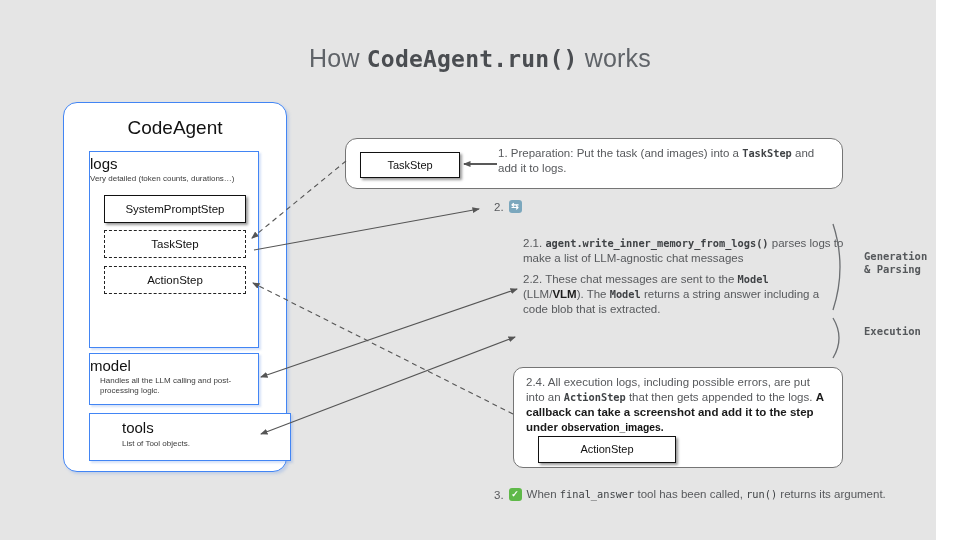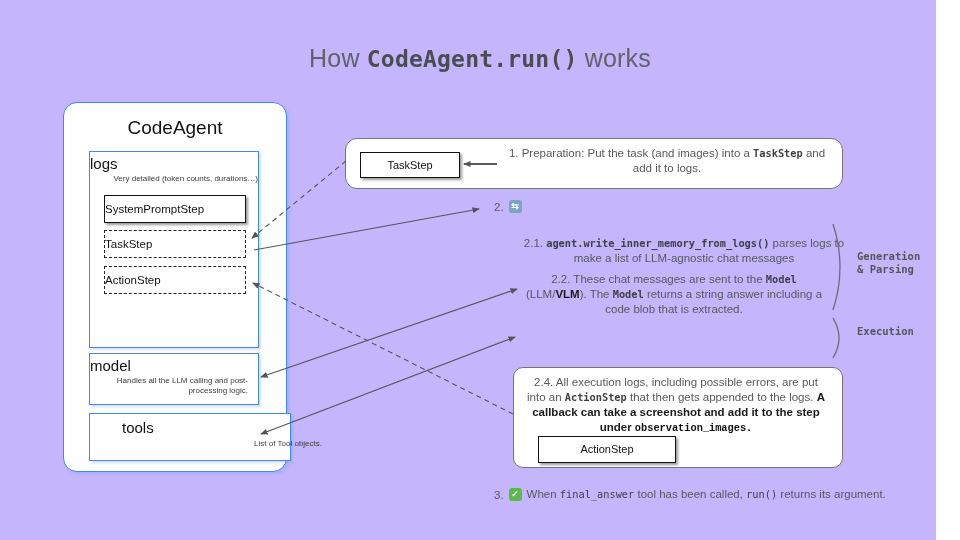--- a/index.html
+++ b/index.html
@@ -1,59 +1,59 @@
 <!DOCTYPE html>
 <html><head>
 <meta charset="utf-8">
 <style>
   html,body{margin:0;padding:0;background:#fff;}
-  .canvas{position:relative;width:936px;height:540px;background:#c4b5fd;overflow:hidden;
+  .canvas{position:relative;width:936px;height:540px;background:#e5e5e5;overflow:hidden;
           font-family:"Liberation Sans",sans-serif;color:#57595c;}
   .abs{position:absolute;}
 
   
   .title{left:0;top:44px;width:960px;text-align:center;font-size:25px;color:#5f6368;letter-spacing:.2px;}
   .title .tcode{font-family:"DejaVu Sans Mono",monospace;font-weight:700;font-size:23px;color:#4a4d51;}
 
   
   .agent-panel{left:63px;top:102px;width:222px;height:368px;border:1.6px solid #4285f4;border-radius:14px;
                background:#fff;box-shadow:2px 2px 3px rgba(120,160,230,.35);}
   .agent-title{left:0;top:14px;width:100%;text-align:center;font-size:19px;color:#111;}
   .bluebox{border:1.4px solid #4285f4;background:#fff;box-shadow:1.5px 1.5px 2px rgba(120,160,230,.3);}
   .logs-box{left:25px;top:48px;width:168px;height:195px;}
   .sec-title{width:100%;text-align:left;font-size:15px;color:#111;}
-  .sec-sub{width:100%;text-align:right;font-size:8px;color:#3c3c3c;line-height:10px;}
-  .stepbox{left:14px;width:140px;height:26px;background:#fff;
+  .sec-sub{width:100%;text-align:left;font-size:8px;color:#3c3c3c;line-height:10px;}
+  .stepbox{left:14px;width:140px;height:26px;background:#fff;text-align:center;
            font-size:11.5px;color:#111;line-height:26px;}
   .stepbox.solid{border:1.8px solid #111;box-shadow:2px 2px 2.5px rgba(0,0,0,.4);}
   .stepbox.dashed{border:1.8px dashed #222;}
   .model-box{left:25px;top:250px;width:168px;height:50px;}
   .tools-box{left:25px;top:310px;width:168px;height:46px;padding-left:32px;}
 
   
   .round-box{border:1.4px solid #757575;border-radius:12px;background:#fff;}
   .box1{left:345px;top:138px;width:496px;height:49px;}
   .minibox{border:1.8px solid #111;box-shadow:2px 2px 2.5px rgba(0,0,0,.4);background:#fff;
            text-align:center;font-size:11px;color:#111;}
   .box1-task{left:14px;top:13px;width:98px;height:24px;line-height:24px;}
-  .bodytxt{font-size:11.5px;line-height:15px;color:#57595c;text-align:center;}
+  .bodytxt{font-size:11.5px;line-height:15px;color:#57595c;}
   .bodytxt .code{font-family:"DejaVu Sans Mono",monospace;font-weight:700;font-size:10.3px;color:#3f4245;}
   .bodytxt .code-light{font-family:"DejaVu Sans Mono",monospace;font-weight:400;font-size:10.3px;color:#3f4245;}
   .bodytxt .strong{font-weight:700;color:#1b1b1b;}
-  .bodytxt .codestrong{font-family:Liberation Mono, monospace;font-weight:700;font-size:10.3px;color:#101010;}
+  .bodytxt .codestrong{font-family:Liberation Sans, sans-serif;font-weight:700;font-size:10.3px;color:#101010;}
   .numline{font-size:11.5px;color:#57595c;display:flex;align-items:center;gap:5px;}
   .emoji-icon{display:inline-block;width:13px;height:13px;border-radius:3px;color:#fff;
               font-size:9px;line-height:13px;text-align:center;font-weight:700;flex:0 0 auto;}
   .loop-bg{background:#7ba7bd;}
   .check-bg{background:#5fb949;}
   .box24{left:513px;top:367px;width:328px;height:99px;border-radius:10px;}
   .box24-text{left:12px;top:7px;width:300px;}
   .box24-action{left:24px;top:68px;width:136px;height:25px;line-height:25px;}
   .grouplabel{font-family:"DejaVu Sans Mono",monospace;font-weight:700;font-size:10.5px;
-              line-height:13px;color:#55585b;white-space:nowrap;}
+              line-height:13px;color:#55585b;white-space:nowrap;margin-left:7px;}
   svg.overlay{position:absolute;left:0;top:0;pointer-events:none;}
 </style>
 </head>
 <body>
 
 <div class="canvas">
 
   <div class="abs title">
     <span>How </span><span class="tcode">CodeAgent.run()</span><span> works</span>
   </div>

